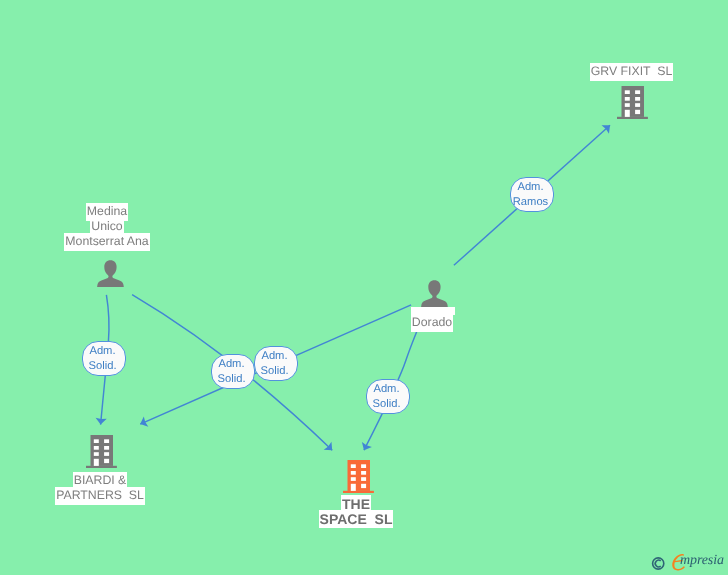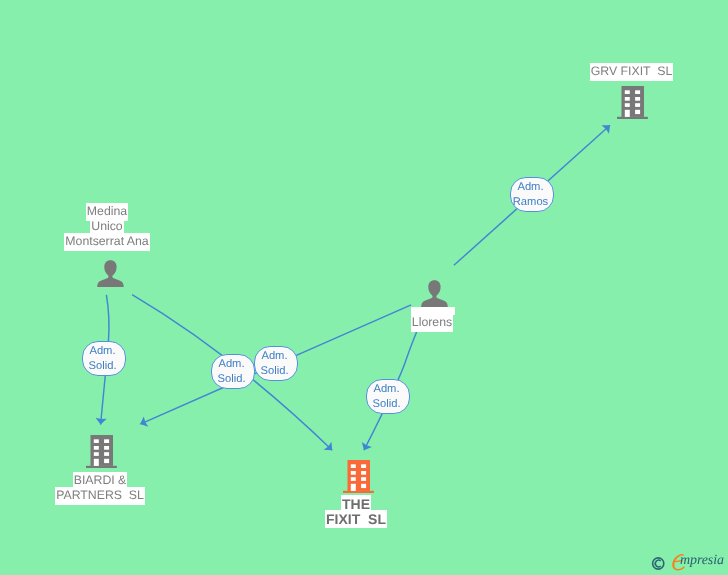--- a/index.html
+++ b/index.html
@@ -64,21 +64,21 @@
         </svg></div>
       <div class="node-label" style="left: 481.5px; top: 64px; width: 300px; white-space: pre;"><div><span>GRV FIXIT  SL</span></div></div>
       <div class="icon" style="left: 96.9px; top: 259.5px;"><svg viewBox="0 0 26.9 27.1" width="26.9" height="27.1">
           <path fill="#787878" d="M13.45 0.15C9.8 0.15 7.3 2.85 7.3 6.75c0 2.2 0.5 4.25 1.4 5.75 0.65 1.1 1.45 1.95 2.1 2.45 0.5 0.4 0.75 0.85 0.75 1.45 0 0.85-0.45 1.4-1.35 1.8 -2.35 1.05-5.6 1.95-7.35 3.0 -1.65 1.0-2.2 2.05-2.5 3.95L0.1 26.95h26.7l-0.25-1.8c-0.3-1.9-0.85-2.95-2.5-3.95 -1.75-1.05-5.0-1.95-7.35-3.0 -0.9-0.4-1.35-0.95-1.35-1.8 0-0.6 0.25-1.05 0.75-1.45 0.65-0.5 1.45-1.35 2.1-2.45 0.9-1.5 1.4-3.55 1.4-5.75C19.6 2.85 17.1 0.15 13.45 0.15z"></path>
         </svg></div>
       <div class="node-label" style="left: -43px; top: 204px; width: 300px; white-space: pre;"><div><span>Medina</span></div><div><span>Unico</span></div><div><span>Montserrat Ana</span></div></div>
       <div class="icon" style="left: 421.2px; top: 280px;"><svg viewBox="0 0 26.9 27.1" width="26.9" height="27.1">
           <path fill="#787878" d="M13.45 0.15C9.8 0.15 7.3 2.85 7.3 6.75c0 2.2 0.5 4.25 1.4 5.75 0.65 1.1 1.45 1.95 2.1 2.45 0.5 0.4 0.75 0.85 0.75 1.45 0 0.85-0.45 1.4-1.35 1.8 -2.35 1.05-5.6 1.95-7.35 3.0 -1.65 1.0-2.2 2.05-2.5 3.95L0.1 26.95h26.7l-0.25-1.8c-0.3-1.9-0.85-2.95-2.5-3.95 -1.75-1.05-5.0-1.95-7.35-3.0 -0.9-0.4-1.35-0.95-1.35-1.8 0-0.6 0.25-1.05 0.75-1.45 0.65-0.5 1.45-1.35 2.1-2.45 0.9-1.5 1.4-3.55 1.4-5.75C19.6 2.85 17.1 0.15 13.45 0.15z"></path>
         </svg></div>
       <div class="edge-mask" style="left: 411px; top: 307px; width: 44px; height: 8px;"></div>
-      <div class="node-label" style="left: 282px; top: 315px; width: 300px; white-space: pre;"><div><span>Llorens</span></div></div>
+      <div class="node-label" style="left: 282px; top: 315px; width: 300px; white-space: pre;"><div><span>Dorado</span></div></div>
       <div class="icon" style="left: 86.3px; top: 434.5px;"><svg viewBox="0 0 30.9 33.5" width="30.9" height="33.5">
           <g fill="#787878">
             <rect x="4.5" y="0" width="22.5" height="30.9"></rect>
             <rect x="0" y="30.8" width="30.9" height="2.7"></rect>
           </g>
           <g fill="#ffffff">
             <rect x="7.8" y="4.3" width="5" height="3.7"></rect>
             <rect x="18.1" y="4.3" width="5" height="3.7"></rect>
             <rect x="7.8" y="11" width="5" height="3.7"></rect>
             <rect x="18.1" y="11" width="5" height="3.7"></rect>
@@ -98,21 +98,21 @@
             <rect x="7.8" y="4.3" width="5" height="3.7"></rect>
             <rect x="18.1" y="4.3" width="5" height="3.7"></rect>
             <rect x="7.8" y="11" width="5" height="3.7"></rect>
             <rect x="18.1" y="11" width="5" height="3.7"></rect>
             <rect x="7.8" y="17.2" width="5" height="3.7"></rect>
             <rect x="18.1" y="17.2" width="5" height="3.7"></rect>
             <rect x="7.8" y="23.8" width="5" height="7.1"></rect>
             <rect x="18.1" y="23.8" width="5" height="4.3"></rect>
           </g>
         </svg></div>
-      <div class="node-label primary" style="left: 206px; top: 496.5px; width: 300px; white-space: pre;"><div><span>THE</span></div><div><span>FIXIT  SL</span></div></div>
+      <div class="node-label primary" style="left: 206px; top: 496.5px; width: 300px; white-space: pre;"><div><span>THE</span></div><div><span>SPACE  SL</span></div></div>
     </div>
   <div id="rels">
       <div class="rel" style="left: 82px; top: 341px; width: 44px; height: 35px;">
         <span>Adm.</span>
         <span>Solid.</span>
       </div>
       <div class="rel" style="left: 211px; top: 354px; width: 44px; height: 35px;">
         <span>Adm.</span>
         <span>Solid.</span>
       </div>

